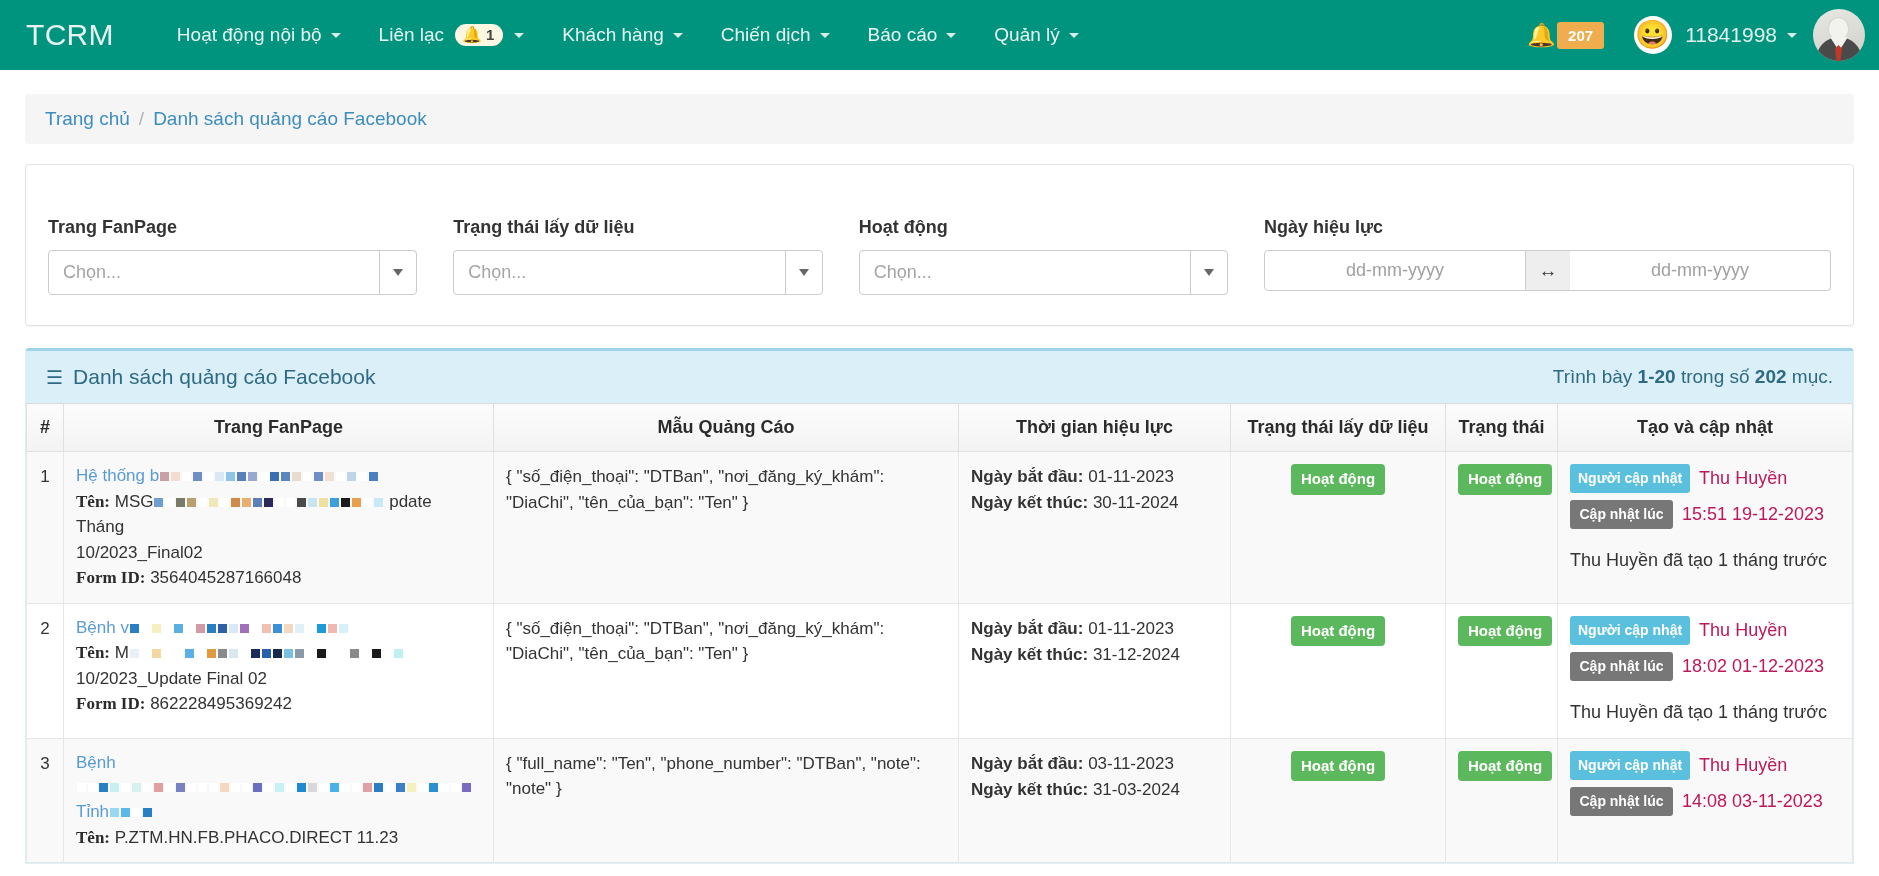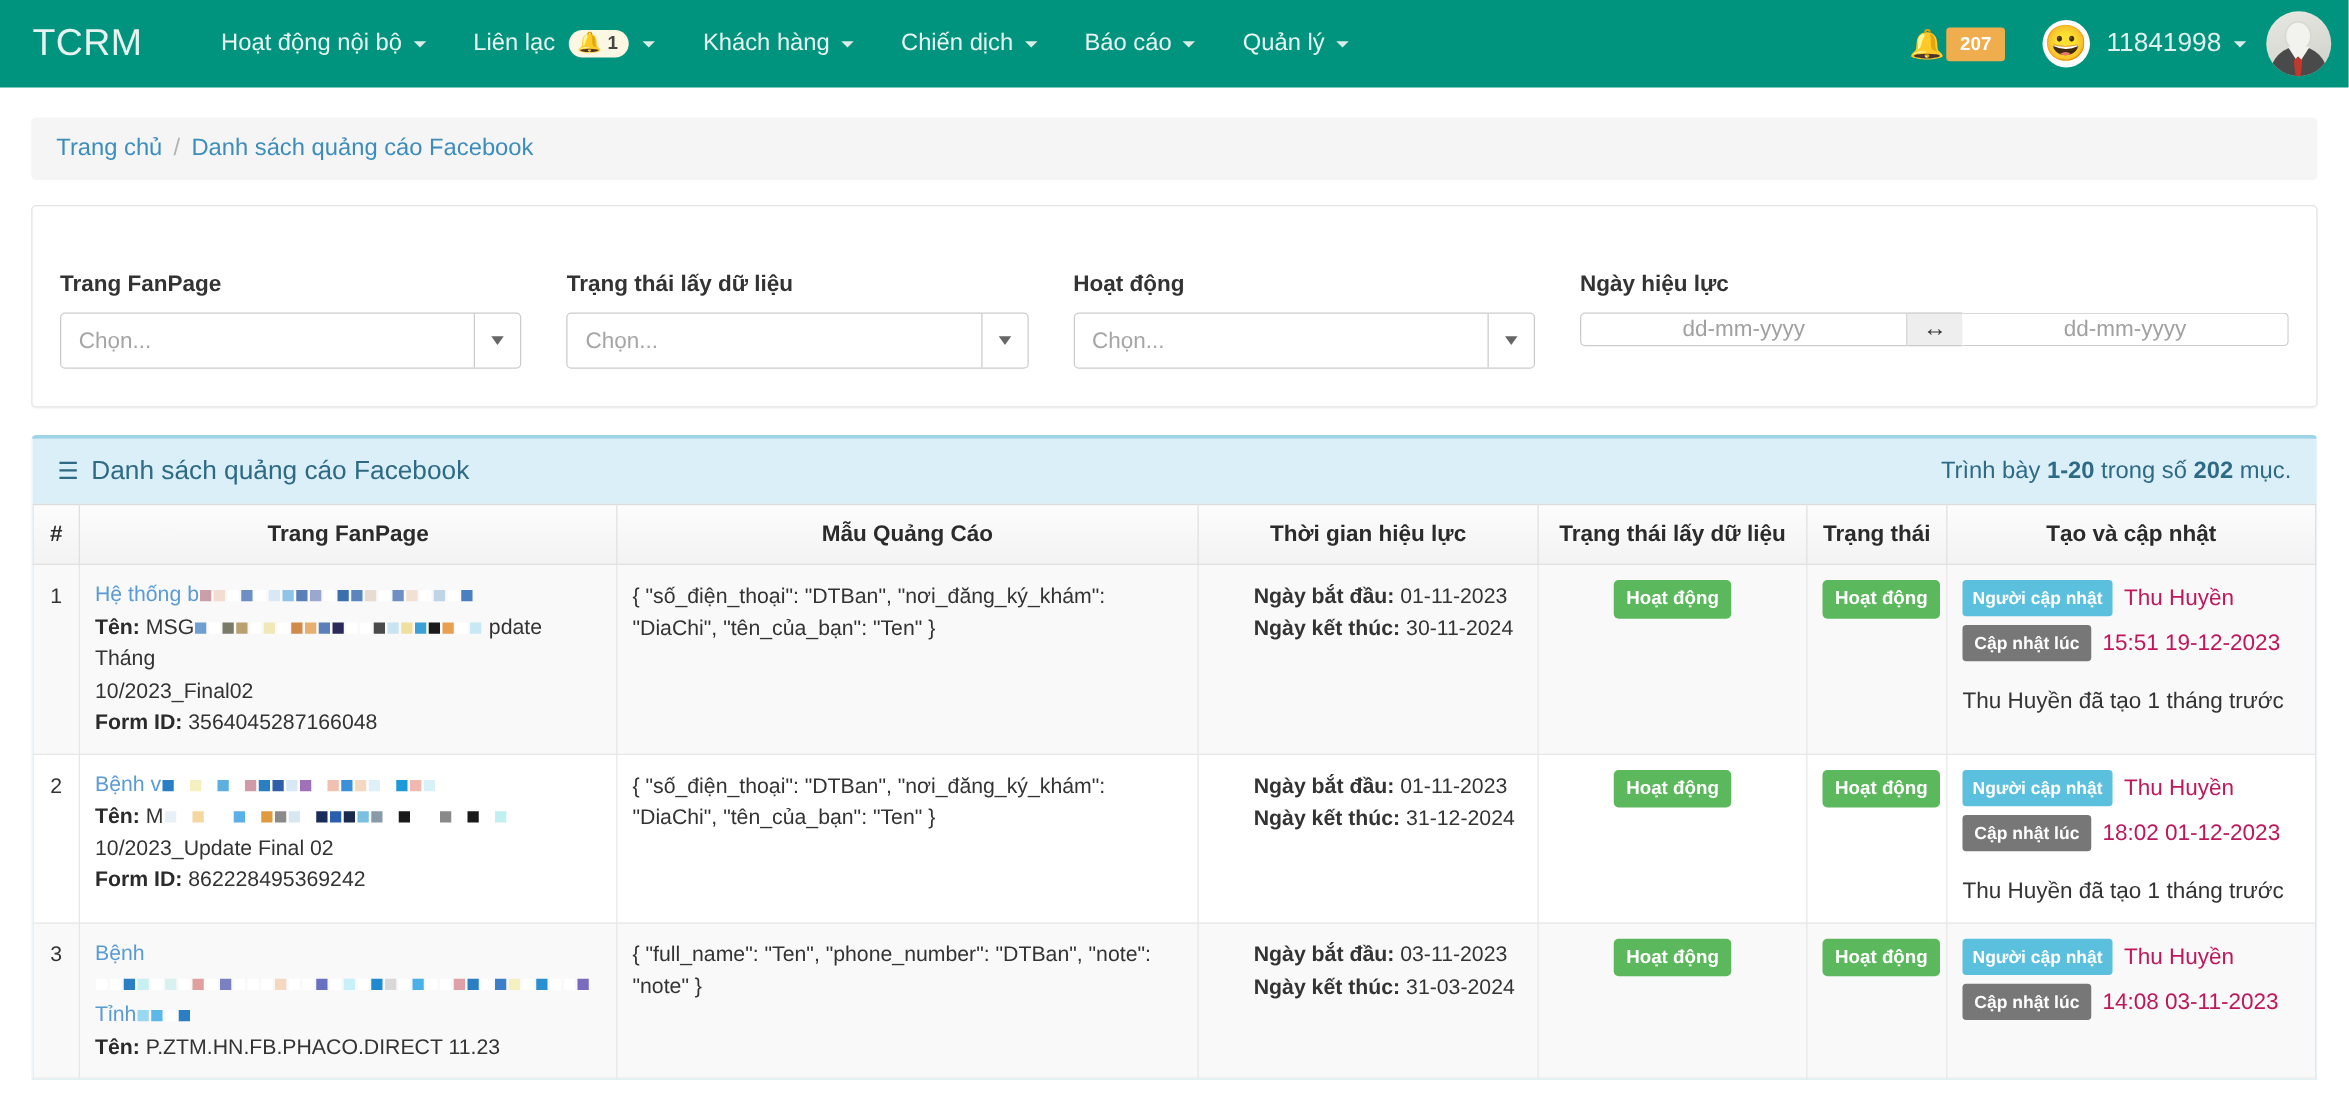--- a/index.html
+++ b/index.html
@@ -222,21 +222,21 @@
   }
   .tri-down {
     width: 0; height: 0;
     border-left: 5px solid transparent;
     border-right: 5px solid transparent;
     border-top: 7px solid #666;
   }
   .date-range { display: flex; align-items: stretch; }
   .date-input {
     flex: 1;
-    height: 27px;
+    height: 41px;
     border: 1px solid #ccc;
     border-radius: 4px 0 0 4px;
     padding: 0 14px;
     font-size: 18px;
     color: #be185d;
     text-align: center;
     font-family: "Liberation Sans", sans-serif;
     outline: none;
     min-width: 0;
   }
@@ -302,24 +302,24 @@
   td.idx { text-align: center; vertical-align: middle; font-size: 17px; color: #333; }
   td.ctr { text-align: center; vertical-align: middle; }
 
   .fp-link { color: #5b9bd5; display: block; line-height: 1.45; }
   .redact { display: inline-block; vertical-align: middle; line-height: 0; }
   .redact i {
     display: inline-block;
     width: 9px; height: 9px;
     margin: 0 1px;
   }
-  .kv b { font-weight: bold; color: #2b2b2b; }
+  .kv b { font-weight: bold; color: #2b2b2b; font-family: Liberation Serif, serif; }
   .json-cell { font-size: 17px; line-height: 1.45; color: #333; word-break: break-word; }
   .date-line { line-height: 1.55; }
-  .date-line b { font-weight: bold; margin-left: 32px; }
+  .date-line b { font-weight: bold; }
 
   .badge-green {
     display: inline-block;
     background: #5cb85c;
     color: #fff;
     font-size: 15px;
     font-weight: bold;
     padding: 4px 10px;
     border-radius: 4px;
     white-space: nowrap;

